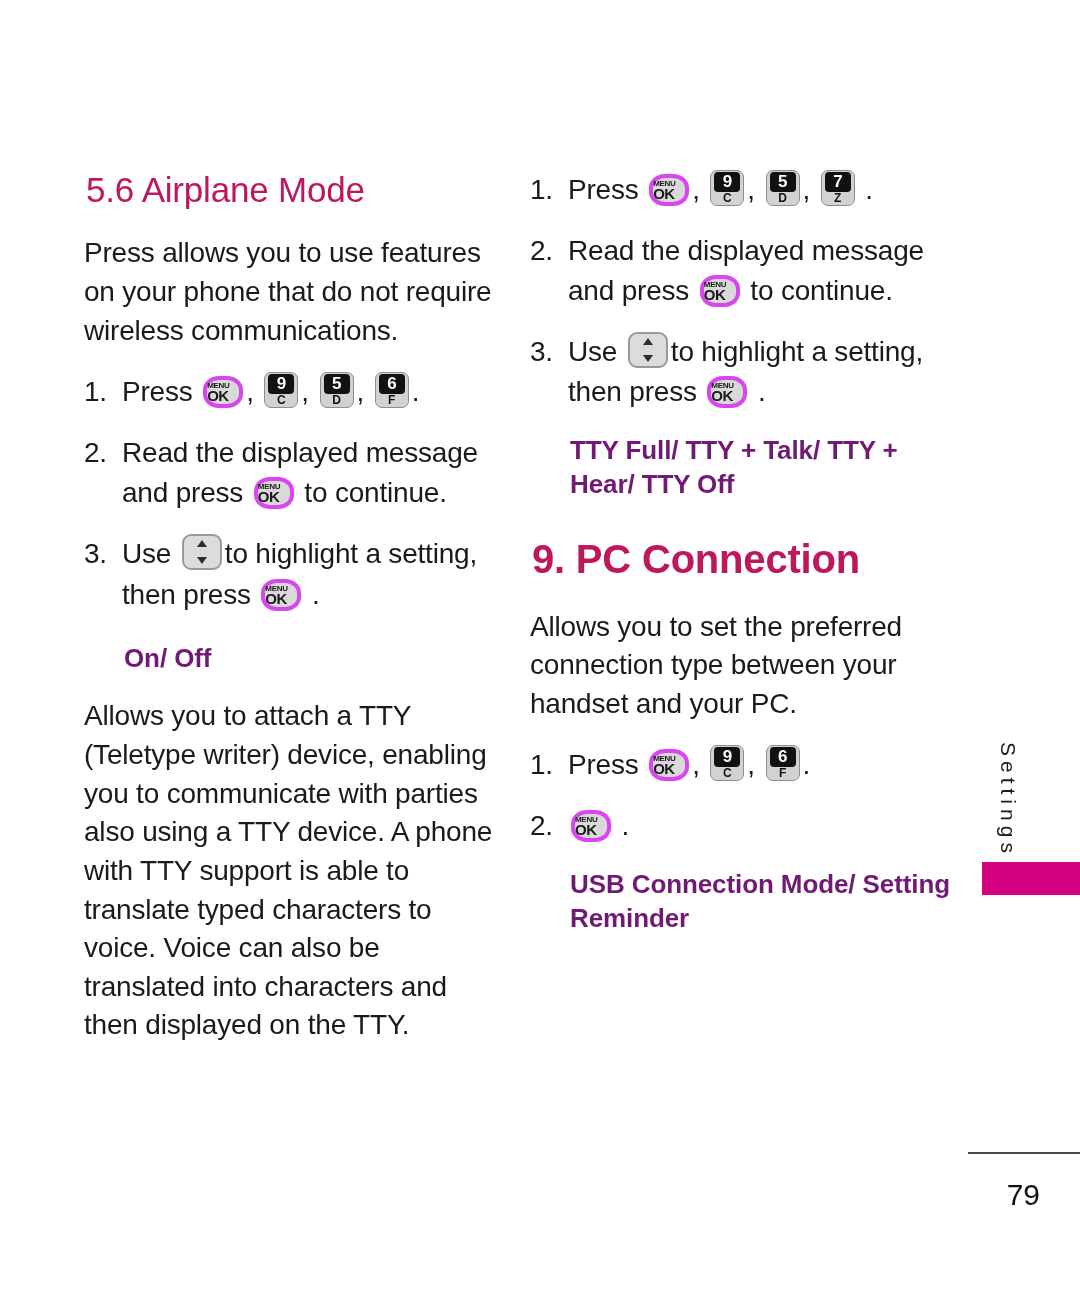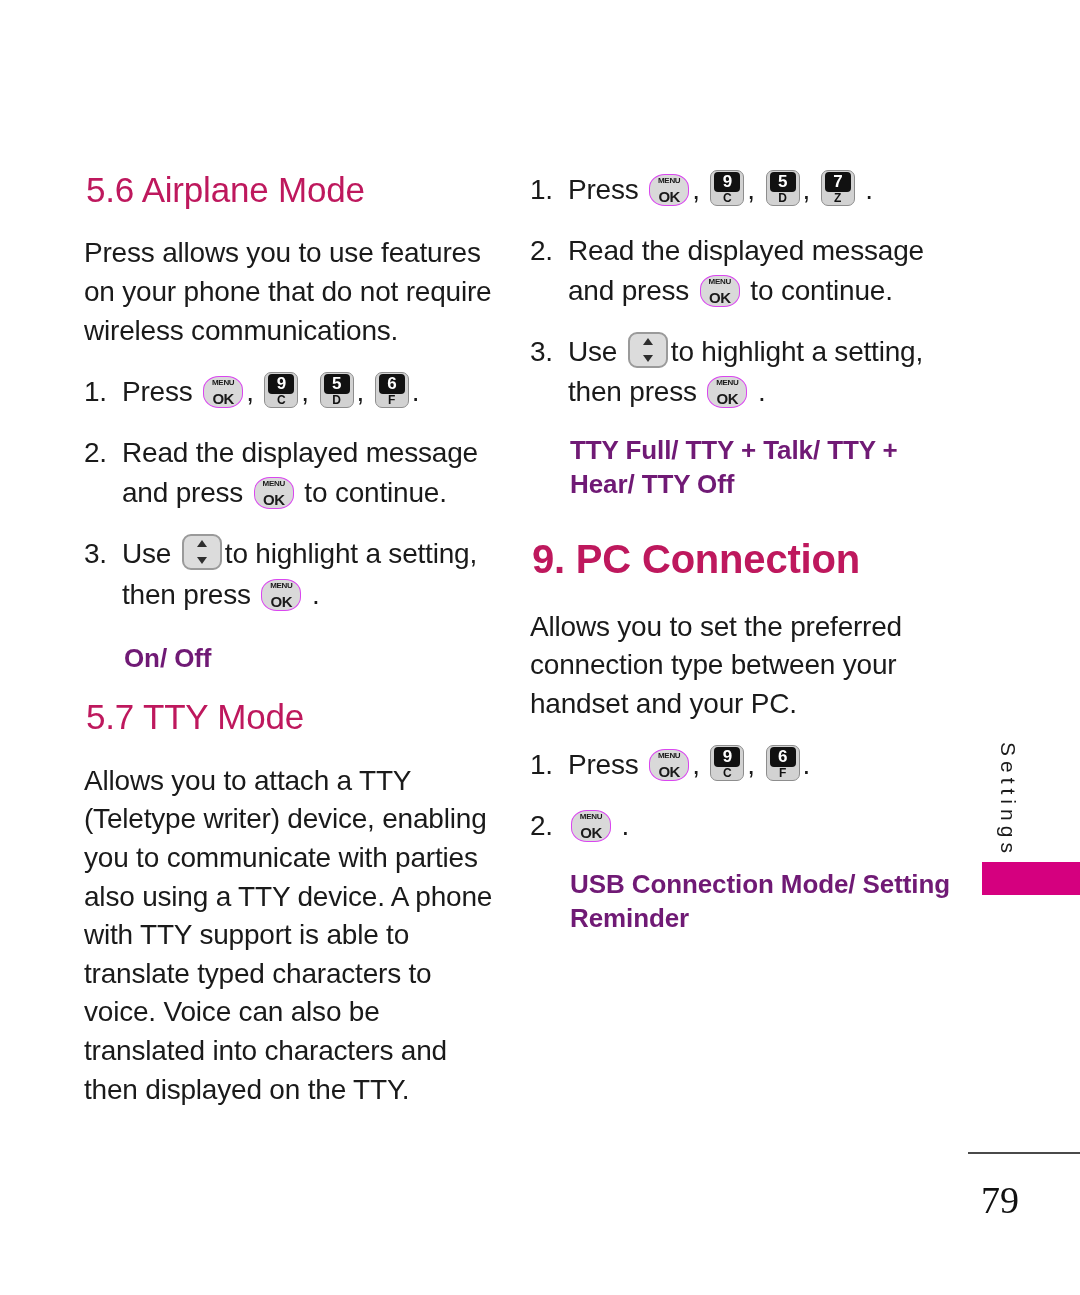--- a/index.html
+++ b/index.html
@@ -85,24 +85,24 @@
     vertical-align: -7px;
     margin: 0 3px;
   }
 
   
   .key-ok {
     width: 40px;
     height: 32px;
     border-radius: 16px / 14px;
     background: #d9d9d9;
-    border: 1px solid #d946ef;
+    border: 4px solid #d946ef;
     box-sizing: border-box;
     position: relative;
-    text-align: center;
+    text-align: left;
   }
   .key-ok .k-menu {
     position: absolute;
     top: 1px; left: 0; right: 0;
     font-size: 8px;
     font-weight: 700;
     line-height: 9px;
     color: #1a1a1a;
     letter-spacing: -0.3px;
   }
@@ -204,24 +204,23 @@
     top: 1152px;
     width: 112px;
     height: 2px;
     background: #4a4a4a;
   }
   .page-number {
     position: absolute;
     left: 960px;
     top: 1178px;
     width: 80px;
-    text-align: center;
-    font-size: 38px;
+    text-align: right;
+    font-size: 30px;
     color: #111;
-    font-family: Liberation Serif, serif;
   }
 </style>
 </head>
 <body>
 
 <div class="page">
 
   <div class="col col-left">
 
     <h2 class="h-section">5.6 Airplane Mode</h2>
@@ -278,21 +277,20 @@
             <span class="k-menu">MENU</span>
             <span class="k-ok">OK</span>
           </span>
           <span>.</span>
         </span>
       </span>
     </div>
 
     <h3 class="h-sub">On/ Off</h3>
 
-    <h2 class="h-section">5.7 TTY Mode</h2>
 
     <p class="body">Allows you to attach a TTY (Teletype writer) device, enabling you to communicate with parties also using a TTY device. A phone with TTY support is able to translate typed characters to voice. Voice can also be translated into characters and then displayed on the TTY.</p>
   </div>
 
   <div class="col col-right">
 
     <div class="step">
       <span class="num">1.</span>
       <span class="txt"><span>Press</span>
         <span class="key key-ok">

